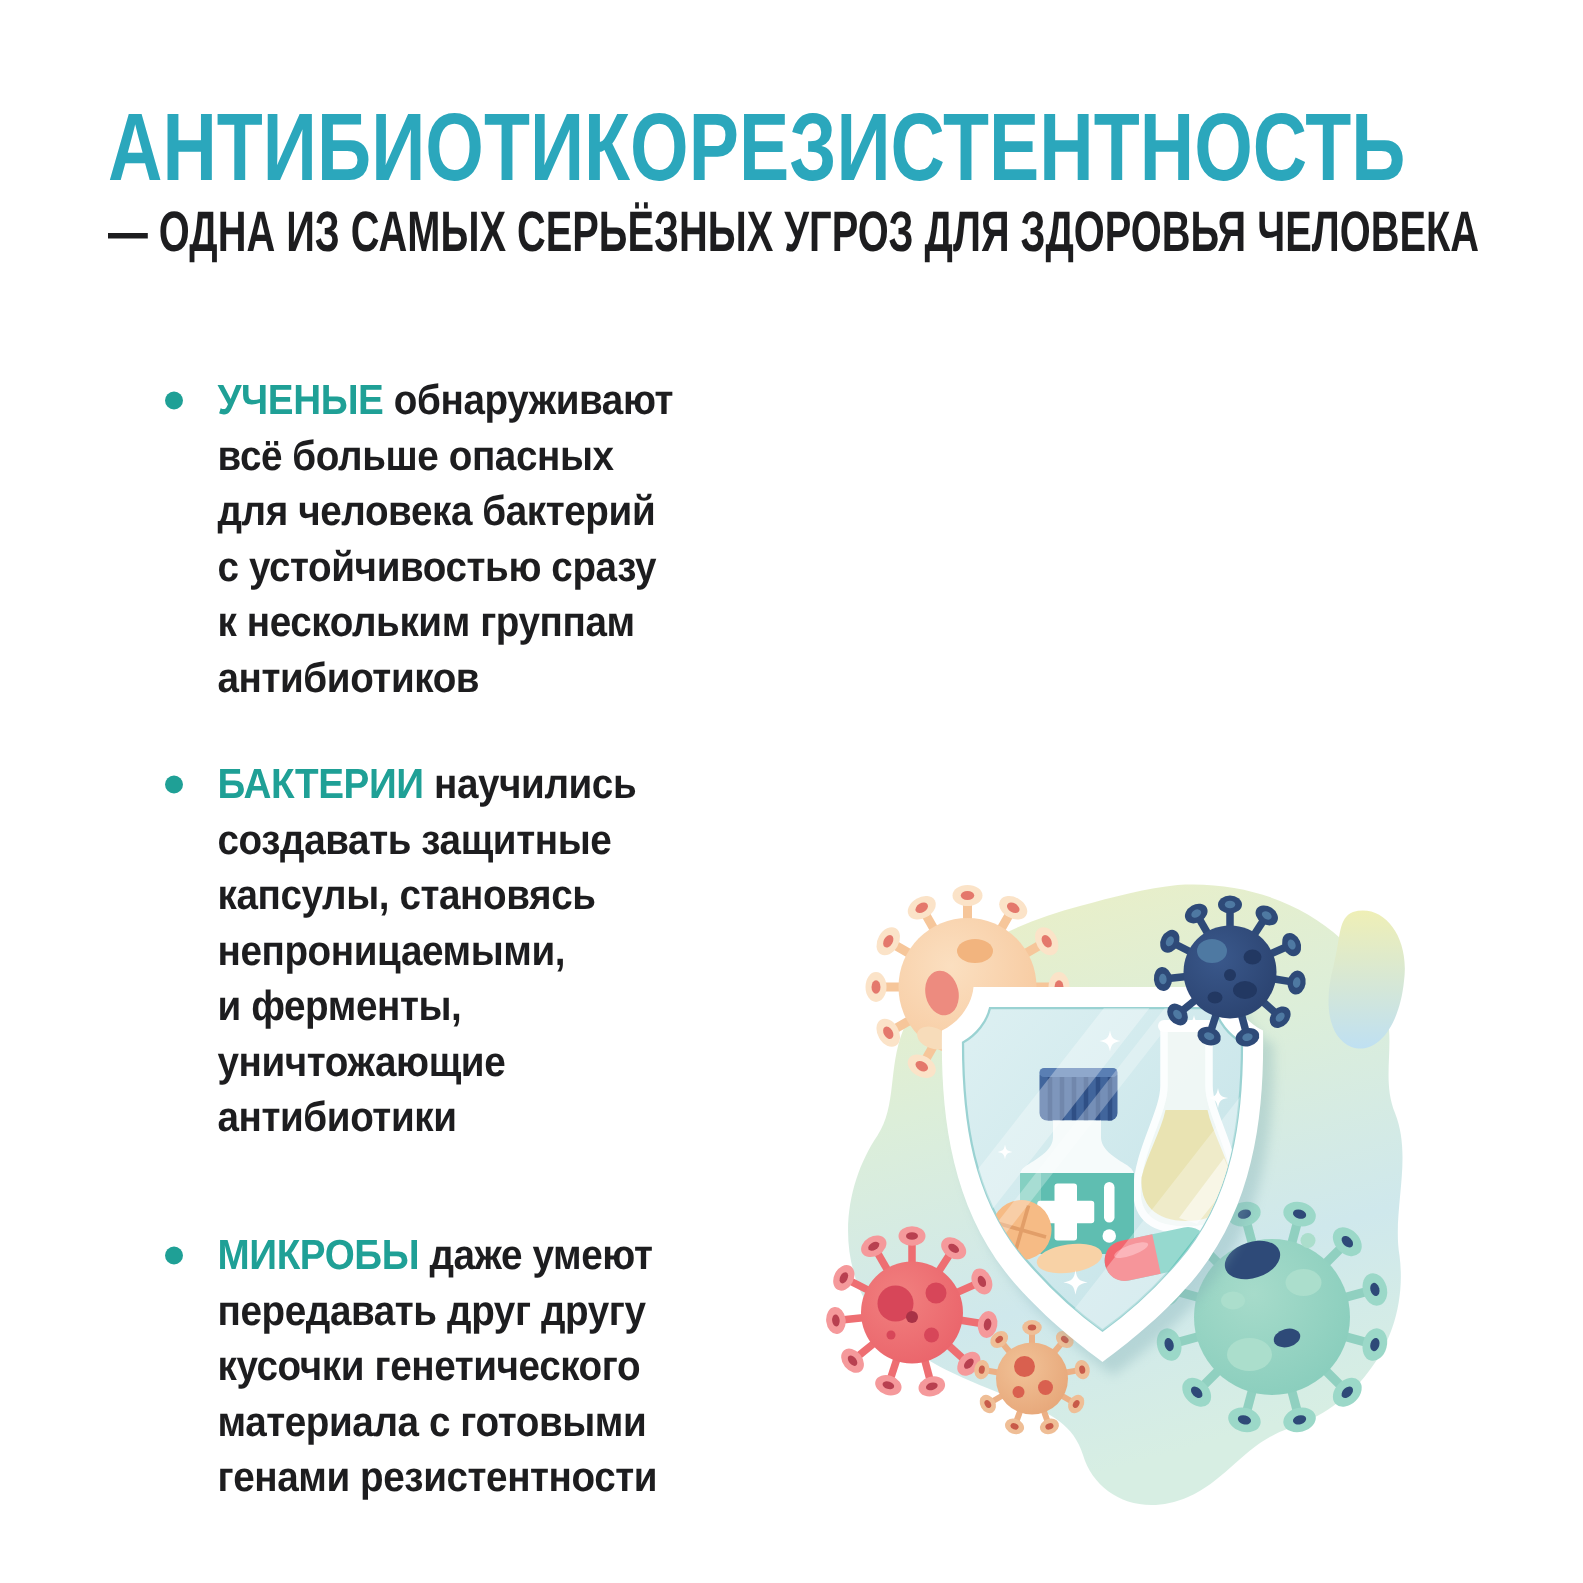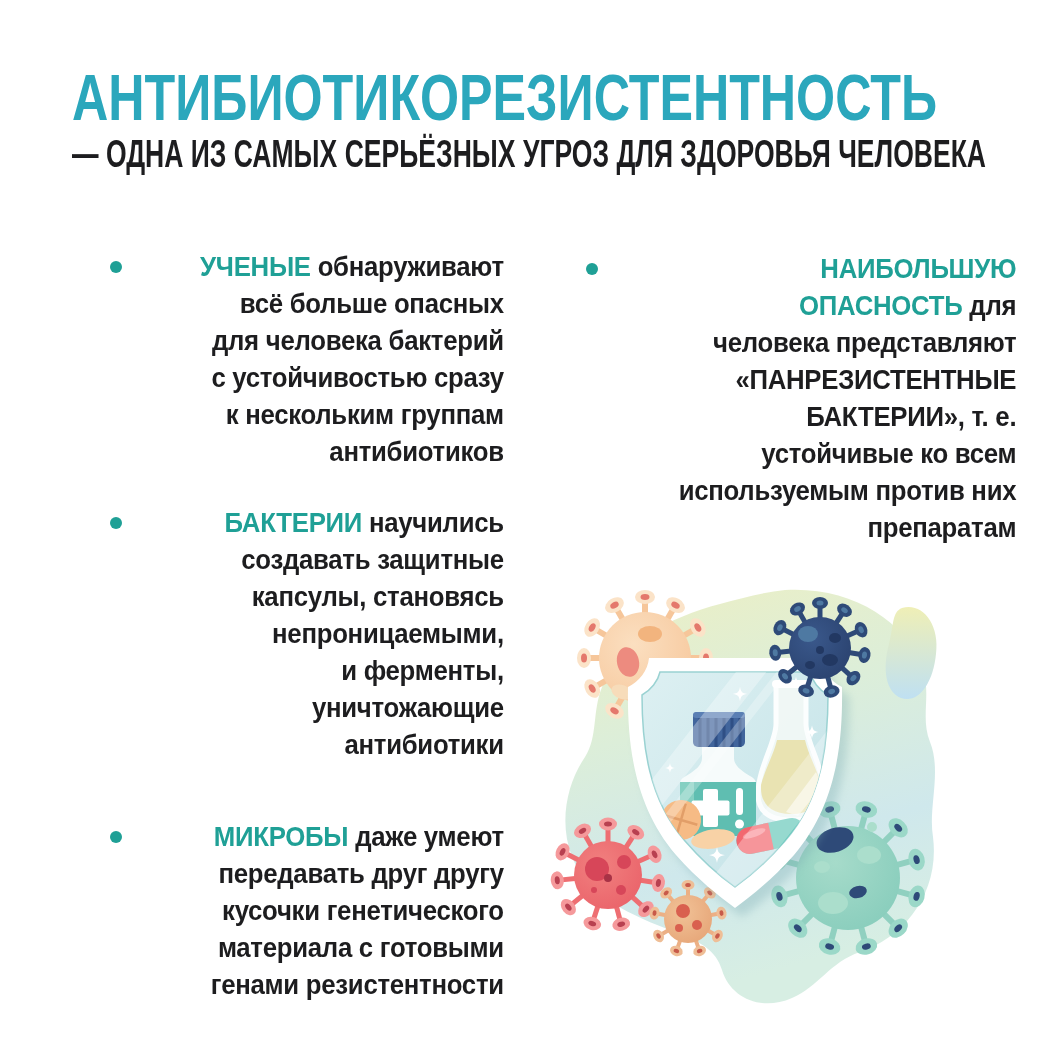--- a/index.html
+++ b/index.html
@@ -1,18 +1,18 @@
 <!DOCTYPE html>
 <html><head>
 <meta charset="utf-8">
 <style>
   html,body{margin:0;padding:0;background:#ffffff;}
   .canvas{
     position:relative;width:1055px;height:1055px;background:#ffffff;
-    overflow:hidden;font-family:"Liberation Sans",sans-serif;text-align:right;
+    overflow:hidden;font-family:"Liberation Sans",sans-serif;
   }
   .title-svg{position:absolute;left:70px;top:62px;}
   .subtitle-svg{position:absolute;left:70px;top:130px;}
   .title-svg text{font-family:"Liberation Sans",sans-serif;font-weight:bold;}
   .subtitle-svg text{font-family:"Liberation Sans",sans-serif;font-weight:bold;}
   .bullet{position:absolute;}
   .dot{position:absolute;left:5px;top:13px;width:12px;height:12px;border-radius:50%;background:#1FA096;}
   .btext{
     margin:0 0 0 40px;font-size:28px;line-height:37px;font-weight:bold;color:#1D1D1F;
     white-space:pre-line;letter-spacing:-0.3px;
@@ -62,31 +62,20 @@
 
   <div class="bullet b3">
       <span class="dot"></span>
       <p class="btext"><span class="kw">МИКРОБЫ</span><span> даже умеют
 передавать друг другу
 кусочки генетического
 материала с готовыми
 генами резистентности</span></p>
     </div>
 
-  <div class="bullet br1">
-      <span class="dot"></span>
-      <p class="btext"><span class="kw">НАИБОЛЬШУЮ
-ОПАСНОСТЬ</span><span> для
-человека представляют
-«ПАНРЕЗИСТЕНТНЫЕ
-БАКТЕРИИ», т. е.
-устойчивые ко всем
-используемым против них
-препаратам</span></p>
-    </div>
 
   <svg class="illustration" viewBox="0 0 462 452">
     <defs>
       <linearGradient id="gBlob" x1="0" y1="0" x2="0.25" y2="1">
         <stop offset="0" stop-color="#EDEFC3"></stop>
         <stop offset="0.38" stop-color="#DCEED9"></stop>
         <stop offset="0.72" stop-color="#CFE8EC"></stop>
         <stop offset="1" stop-color="#D7EEE3"></stop>
       </linearGradient>
       <linearGradient id="gDrop" x1="0" y1="0" x2="0" y2="1">

